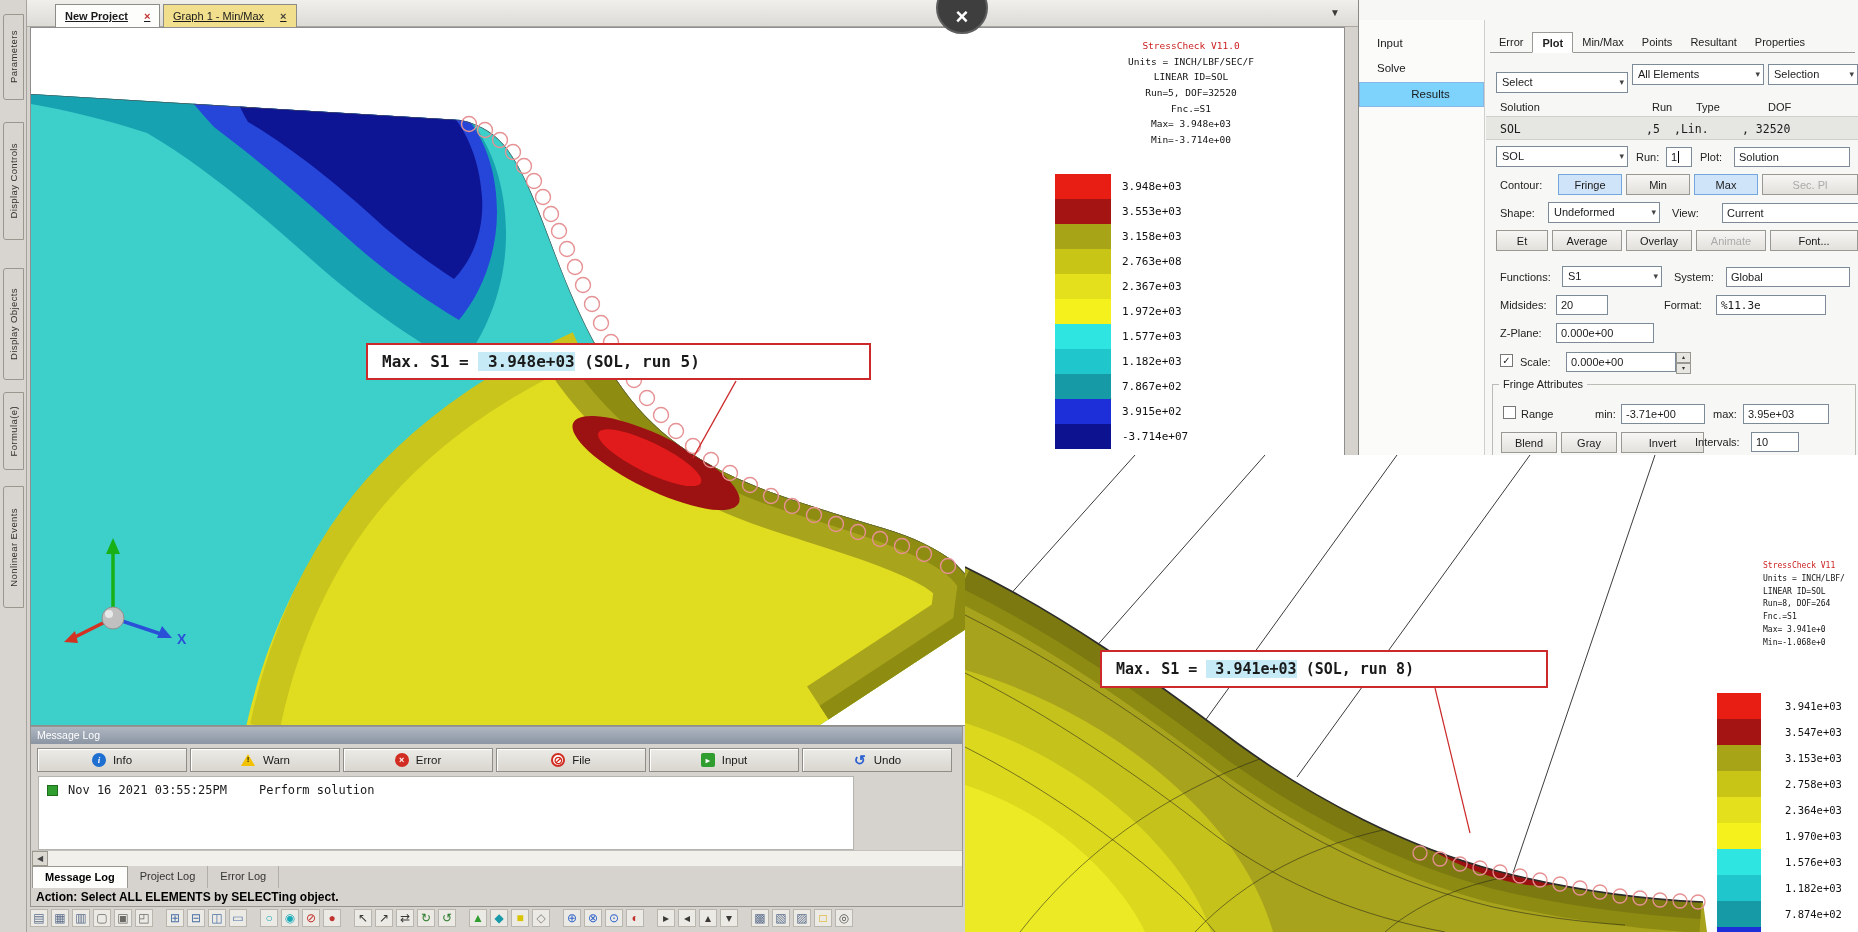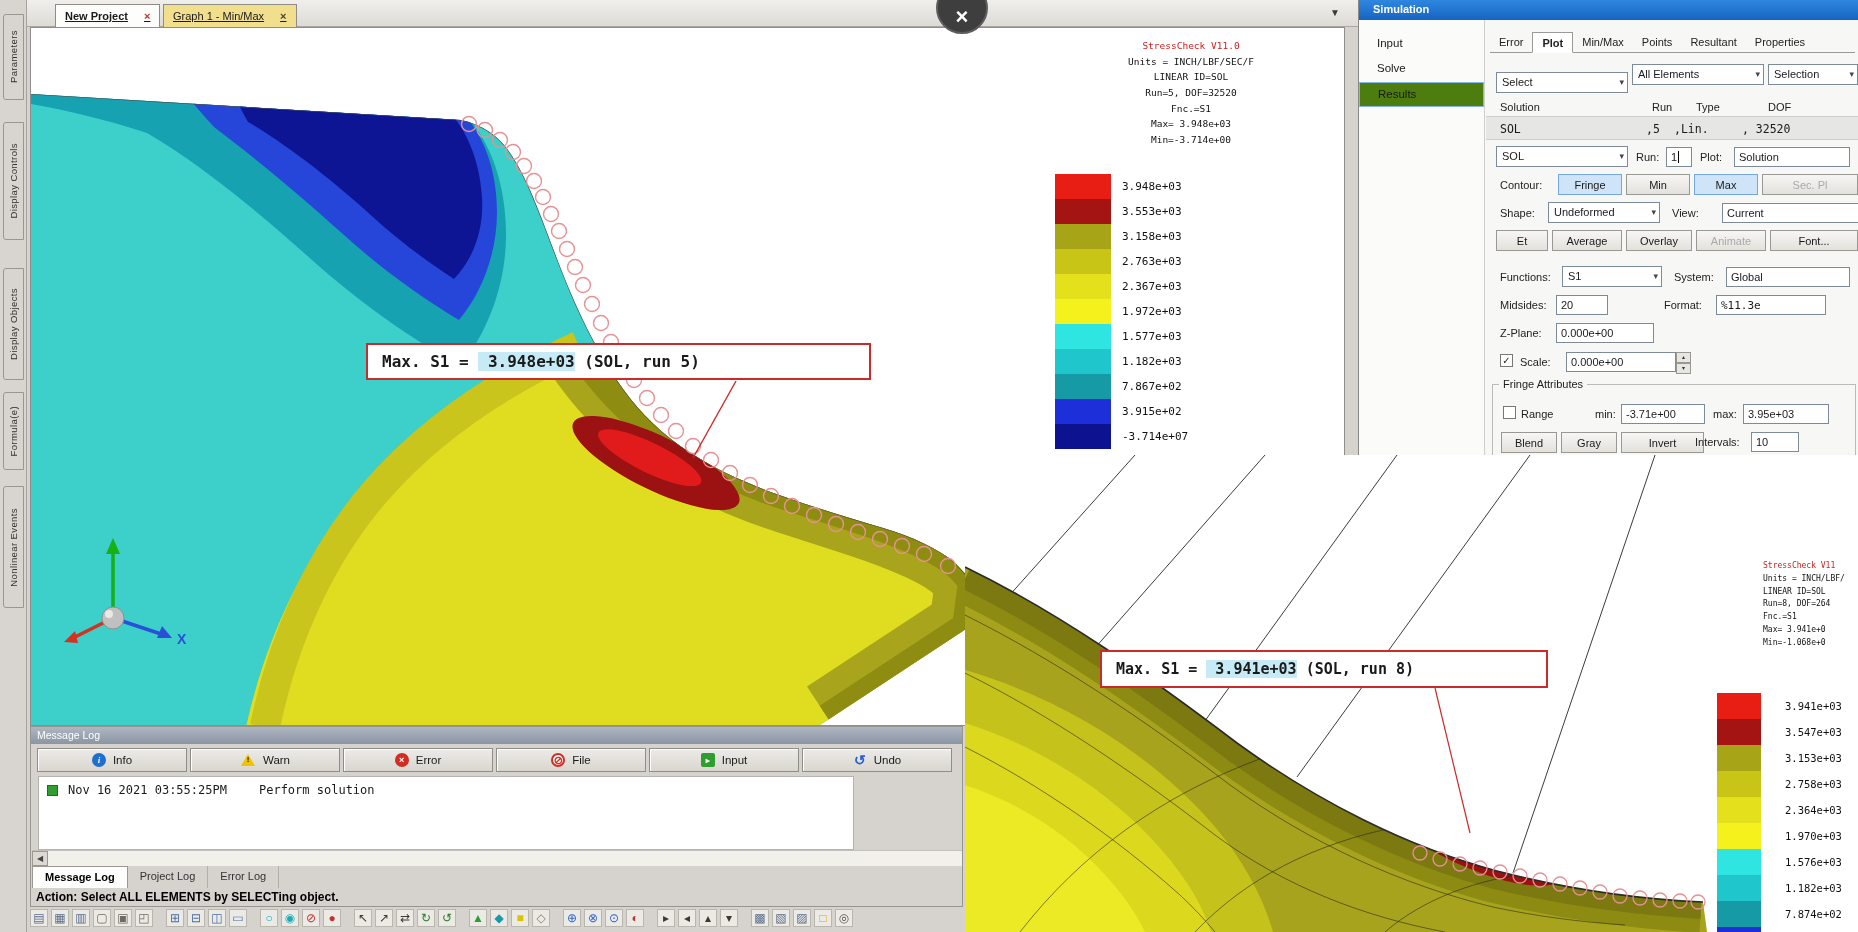--- a/index.html
+++ b/index.html
@@ -75,21 +75,21 @@
   #btoolbar { left:30px; top:908px; width:935px; height:24px; display:flex; align-items:flex-start; gap:3px; padding-top:1px; }
   .tool-icon { width:18px; height:18px; border:1px solid #b9b6ae; background:#eceae4; display:flex; align-items:center; justify-content:center;
     font-size:12px; cursor:pointer; }
   .tsep { width:7px; height:18px; }
 
   
   #simpanel { left:1358px; top:0; width:500px; height:455px; background:#f7f7f5; border-left:1px solid #8a8884; z-index:10; }
   #sim-title { height:20px; background:linear-gradient(#2f87e0,#1565c0); color:#fff; font-size:11px; font-weight:bold; padding:3px 0 0 14px; }
   #sim-nav { position:absolute; left:0; top:20px; width:126px; height:435px; background:#fbfbfa; border-right:1px solid #cfcecb; }
   .nav-item { height:25px; padding:5px 0 0 18px; font-size:11.5px; cursor:pointer; }
-  .nav-item.selected { background:#4d7c0f; border:1px solid #86b7e6; }
+  .nav-item.selected { background:#7dd3fc; border:1px solid #86b7e6;text-align:center; }
   #sim-content { position:absolute; left:127px; top:20px; width:373px; height:435px; overflow:hidden; }
   .ptabs { position:absolute; left:4px; top:12px; display:flex; border-bottom:1px solid #9c9a96; width:365px; }
   .ptab { padding:4px 9px 3px 9px; font-size:11px; color:#222; cursor:pointer; }
   .ptab.active { background:#fff; border:1px solid #9c9a96; border-bottom:1px solid #fff; margin-bottom:-1px; font-weight:bold; }
   .lbl { position:absolute; font-size:11px; color:#222; padding-top:3px; }
   .inp { position:absolute; height:20px; background:#fff; border:1px solid #7d8a97; font-size:11px; padding:3px 4px 0 4px; overflow:hidden; white-space:nowrap; }
   .combo { position:absolute; height:21px; background:#fff; border:1px solid #7d8a97; font-size:11px; padding:3px 18px 0 5px; cursor:pointer; overflow:hidden; white-space:nowrap; }
   .combo .cv { position:absolute; right:3px; top:4px; font-size:9px; color:#444; }
   .btn3 { position:absolute; height:21px; background:linear-gradient(#f7f6f4,#e3e1dc); border:1px solid #9a9892; font-size:11px;
     display:flex; align-items:center; justify-content:center; cursor:pointer; }
@@ -242,21 +242,21 @@
     <div class="lrow">
         <span class="sw" style="background: rgb(163, 20, 18);"></span>
         <span class="lv">3.553e+03</span>
       </div>
     <div class="lrow">
         <span class="sw" style="background: rgb(168, 164, 24);"></span>
         <span class="lv">3.158e+03</span>
       </div>
     <div class="lrow">
         <span class="sw" style="background: rgb(201, 197, 23);"></span>
-        <span class="lv">2.763e+03</span>
+        <span class="lv">2.763e+08</span>
       </div>
     <div class="lrow">
         <span class="sw" style="background: rgb(228, 224, 27);"></span>
         <span class="lv">2.367e+03</span>
       </div>
     <div class="lrow">
         <span class="sw" style="background: rgb(244, 241, 29);"></span>
         <span class="lv">1.972e+03</span>
       </div>
     <div class="lrow">
@@ -388,21 +388,20 @@
       <span class="tsep"></span>
       <span class="tool-icon" style="color: rgb(91, 109, 140);">▩</span>
       <span class="tool-icon" style="color: rgb(91, 109, 140);">▧</span>
       <span class="tool-icon" style="color: rgb(91, 109, 140);">▨</span>
       <span class="tool-icon" style="color: rgb(220, 168, 0);">□</span>
       <span class="tool-icon" style="color: rgb(85, 83, 78);">◎</span>
     </span>
   </div>
 
 <div id="simpanel" class="abs">
-  <div id="sim-title"><span>Simulation</span></div>
   <div id="sim-nav">
     <div class="nav-item" style="margin-top:12px">Input</div>
     <div class="nav-item">Solve</div>
     <div class="nav-item selected">Results</div>
   </div>
   <div id="sim-content">
     <div class="ptabs">
       <div class="ptab">Error</div>
       <div class="ptab active">Plot</div>
       <div class="ptab">Min/Max</div>

